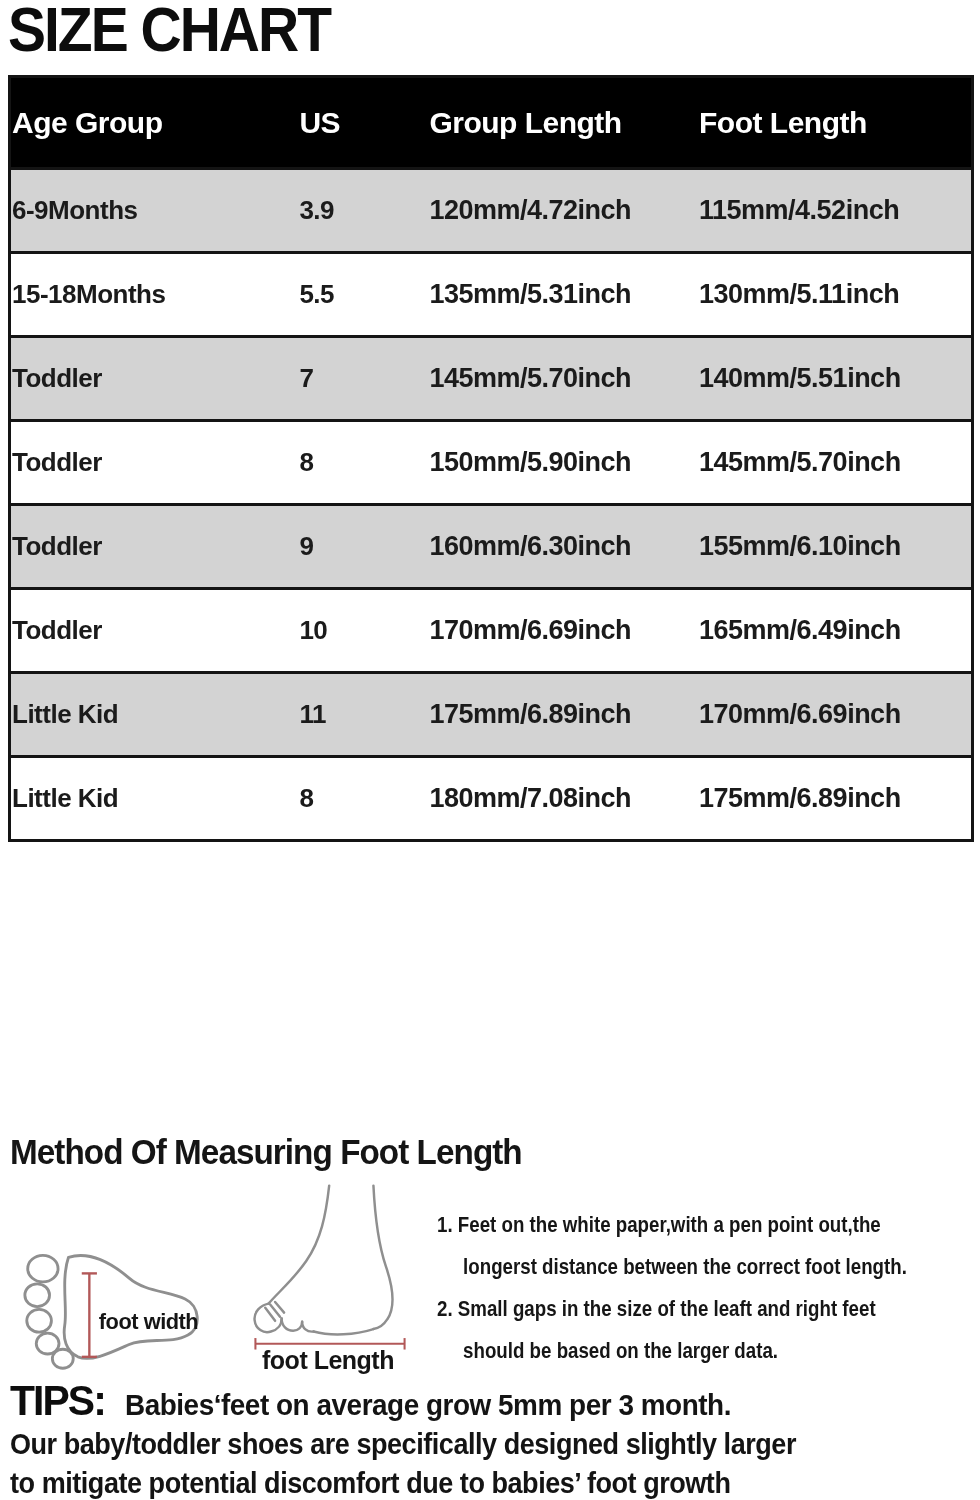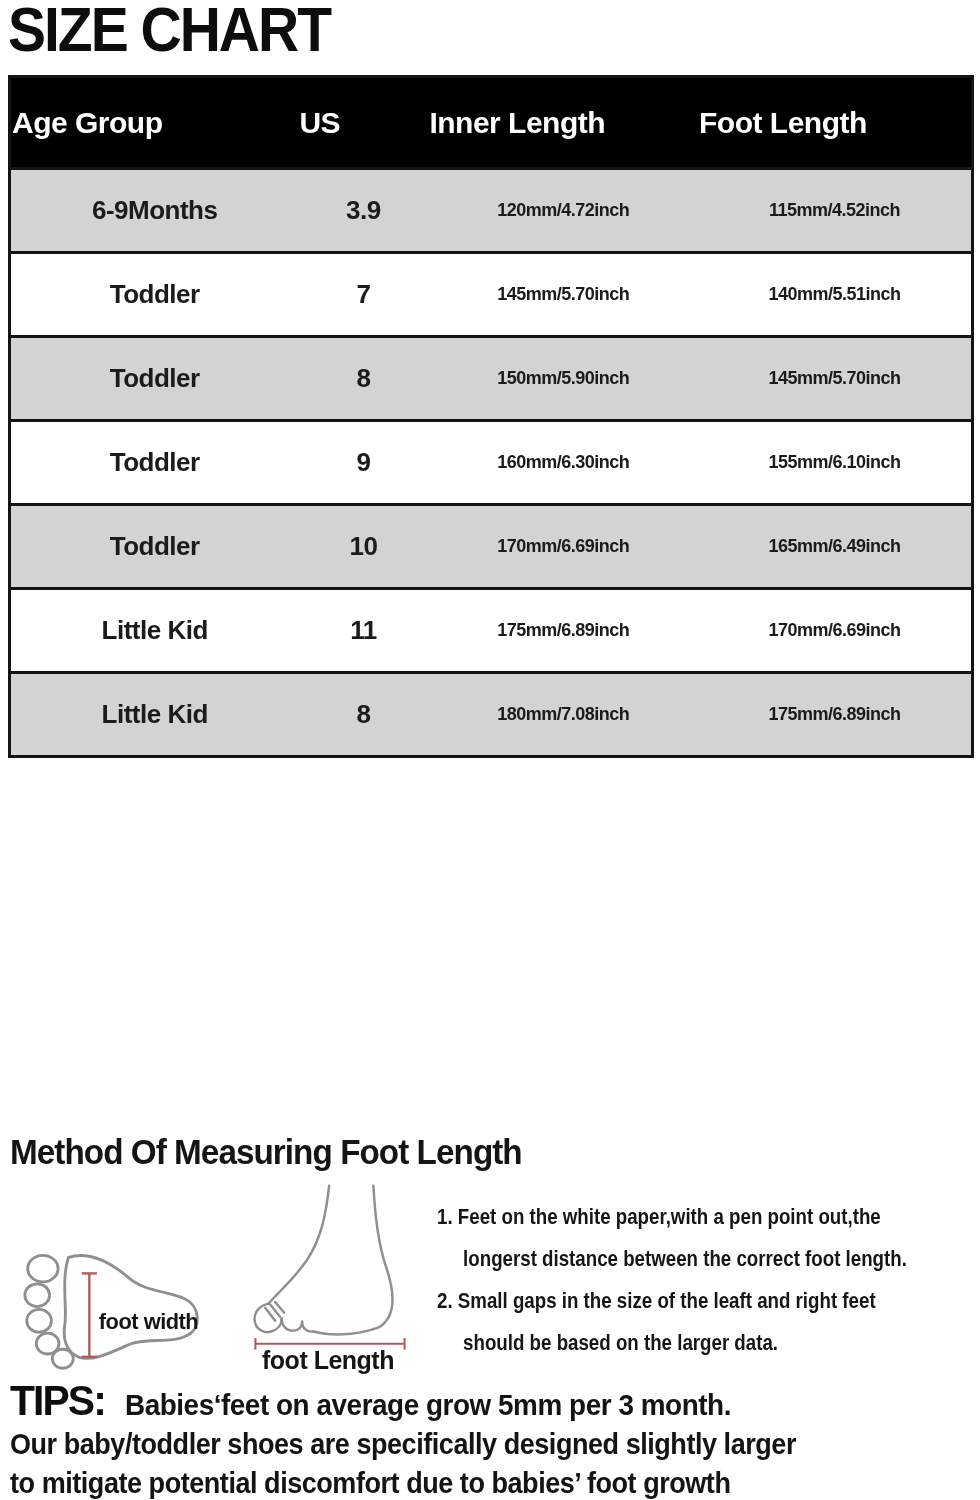--- a/index.html
+++ b/index.html
@@ -37,27 +37,27 @@
   .size-table col.c1{width:30%;}
   .size-table col.c2{width:13.5%;}
   .size-table col.c3{width:28%;}
   .size-table col.c4{width:28.5%;}
   .size-table th{
     background:var(--header-bg);color:var(--header-text);
     height:92px;font-size:30px;font-weight:800;text-align:left;
     letter-spacing:-0.5px;
   }
   .size-table td{
-    height:84px;text-align:center;vertical-align:middle;
+    height:84px;text-align:left;vertical-align:middle;
     font-size:26px;font-weight:700;letter-spacing:-0.5px;
     border-top:3px solid var(--border-dark);color:#1b1b1b;
   }
   .size-table tbody tr:nth-child(odd){background:var(--row-gray);}
   .size-table tbody tr:nth-child(even){background:var(--row-white);}
-  .size-table td.c-len{font-size:18px;}
+  .size-table td.c-len{font-size:27px;}
 
   
   .method-heading{
     position:absolute;left:10px;top:1132px;margin:0;
     font-size:35px;font-weight:800;letter-spacing:-1px;
     transform:scaleX(0.95);transform-origin:left top;color:#151515;
   }
 
   
   .measure-area{position:absolute;left:0;top:1180px;width:980px;height:200px;}
@@ -65,21 +65,21 @@
   .sidefoot-svg{position:absolute;left:230px;top:4px;width:200px;height:168px;}
   .fl-label{
     position:absolute;left:238px;top:166px;width:180px;text-align:center;
     font-size:25px;font-weight:800;letter-spacing:-0.5px;color:#151515;
   }
   .foot-outline{stroke:var(--foot-outline);fill:none;stroke-width:3;stroke-linecap:round;stroke-linejoin:round;}
   .toe{stroke:var(--foot-outline);fill:#ffffff;stroke-width:3;}
   .mline{stroke:var(--measure-line);stroke-width:2.5;fill:none;}
   .svg-label{font-family:"Liberation Sans","DejaVu Sans",sans-serif;font-weight:800;font-size:23px;fill:#151515;letter-spacing:-0.5px;}
 
-  .instructions{position:absolute;left:437px;top:16px;width:543px;}
+  .instructions{position:absolute;left:437px;top:24px;width:543px;}
   .instr-line{
     font-size:21.5px;font-weight:700;line-height:42px;white-space:nowrap;
     transform:scaleX(0.87);transform-origin:left top;color:#161616;
   }
   .instr-line.indent{padding-left:30px;}
 
   
   .tips{position:absolute;left:10px;top:1376px;width:965px;}
   .tips-row1{display:flex;align-items:baseline;gap:15px;height:48px;}
   .tips-label{
@@ -106,30 +106,36 @@
     <colgroup>
         <col class="c1">
         <col class="c2">
         <col class="c3">
         <col class="c4">
       </colgroup>
     <thead>
       <tr>
         <th>Age Group</th>
         <th>US</th>
-        <th>Inner Length</th>
+        <th>Group Length</th>
         <th>Foot Length</th>
       </tr>
     </thead>
     <tbody>
       <tr>
         <td>6-9Months</td>
         <td>3.9</td>
         <td class="c-len">120mm/4.72inch</td>
         <td class="c-len">115mm/4.52inch</td>
+      </tr>
+      <tr>
+        <td>15-18Months</td>
+        <td>5.5</td>
+        <td class="c-len">135mm/5.31inch</td>
+        <td class="c-len">130mm/5.11inch</td>
       </tr>
       <tr>
         <td>Toddler</td>
         <td>7</td>
         <td class="c-len">145mm/5.70inch</td>
         <td class="c-len">140mm/5.51inch</td>
       </tr>
       <tr>
         <td>Toddler</td>
         <td>8</td>

